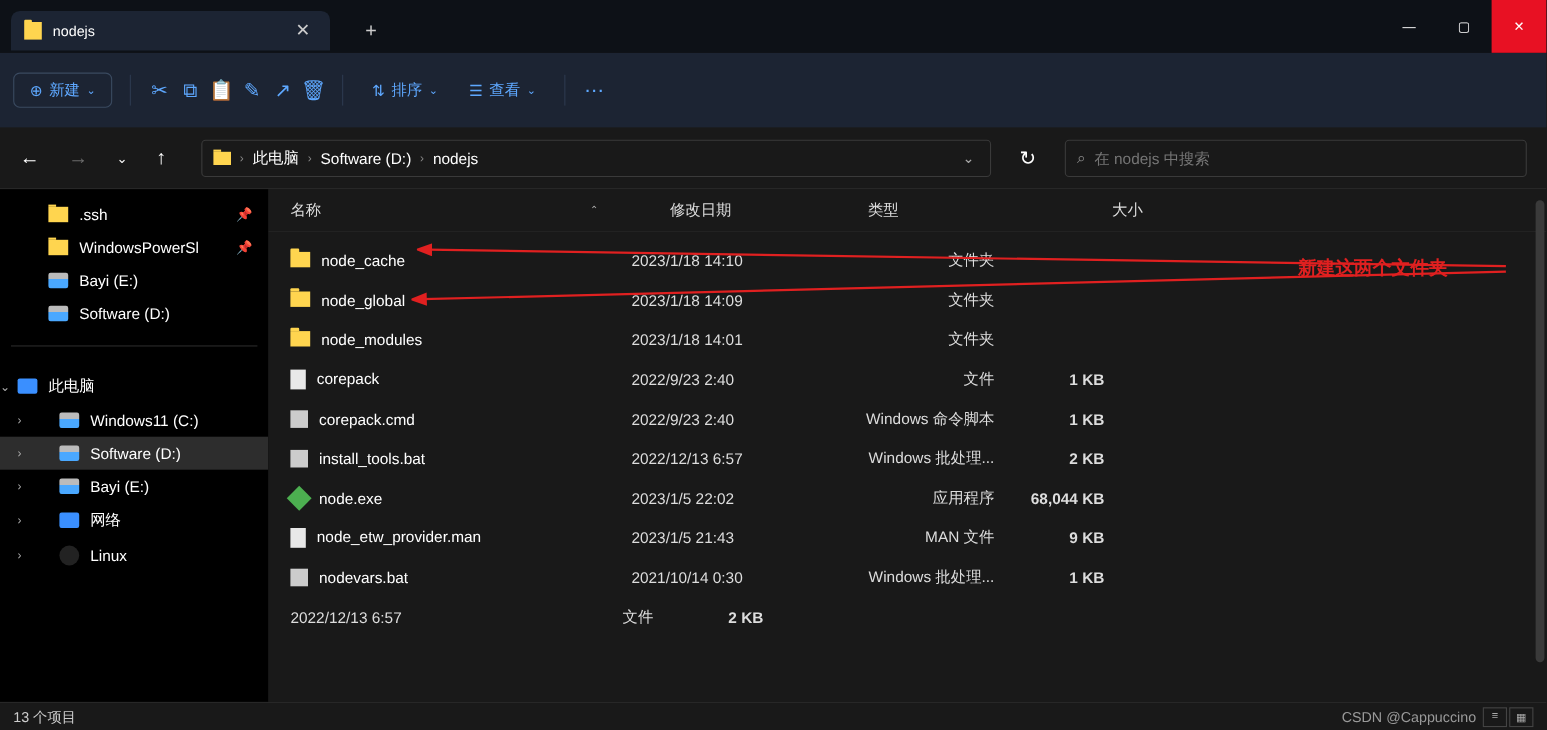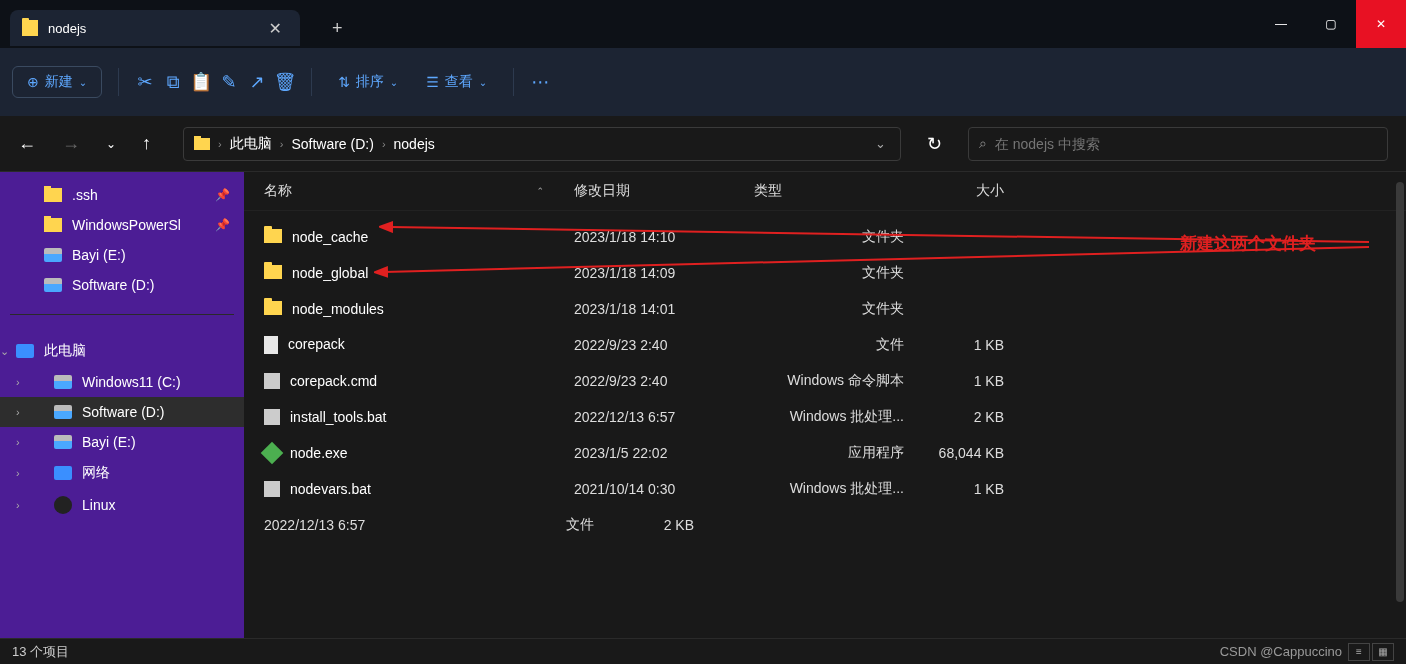--- a/index.html
+++ b/index.html
@@ -35,21 +35,21 @@
 .bc-item { color: #fff; font-size: 14px; cursor: pointer; }
 .bc-dd { margin-left: auto; color: #aaa; font-size: 13px; padding-right: 4px; }
 .nav-refresh { color: #fff; padding: 6px 12px; cursor: pointer; font-size: 18px; }
 .search { width: 420px; height: 34px; border: 1px solid #3a3a3a; border-radius: 4px; display: flex; align-items: center; padding: 0 10px; gap: 8px; margin-right: 6px; }
 .search input { background: transparent; border: none; color: #888; outline: none; flex: 1; font-size: 14px; }
 
 
 .body { display: flex; height: calc(100% - 48px - 68px - 56px - 26px); }
 
 
-.sidebar { width: 244px; background: #4c1d95; overflow-y: auto; padding-top: 8px; }
+.sidebar { width: 244px; background: #000000; overflow-y: auto; padding-top: 8px; }
 .sb-item { display: flex; align-items: center; padding: 7px 14px 7px 44px; gap: 10px; cursor: pointer; position: relative; }
 .sb-item.selected { background: #2d2d2d; }
 .sb-item.group { padding-left: 16px; margin-top: 20px; }
 .sb-item.sub { padding-left: 54px; }
 .sb-expand { position: absolute; left: 16px; color: #aaa; font-size: 11px; }
 .sb-expand.group-exp { left: 0px; }
 .sb-icon { width: 18px; height: 14px; position: relative; flex-shrink: 0; }
 .sb-icon.folder { background: #ffd54f; }
 .sb-icon.folder::before{content:"";position:absolute;top:-2px;left:0;width:7px;height:2px;background:#ffd54f;}
 .sb-icon.drive { background: linear-gradient(#bbb 0%, #bbb 40%, #4aa8ff 40%); border-radius: 2px; }
@@ -58,37 +58,37 @@
 .sb-icon.linux { background: #222; border-radius: 50%; height: 18px; }
 .sb-label { color: #fff; flex: 1; white-space: nowrap; overflow: hidden; text-overflow: ellipsis; }
 .sb-pin { color: #888; font-size: 12px; }
 
 .sb-divider { height: 1px; background: #2a2a2a; margin: 14px 10px; }
 
 
 .content { flex: 1; background: #191919; position: relative; overflow: hidden; }
 .headers { display: flex; padding: 10px 0 10px 20px; border-bottom: 1px solid #222; color: #ddd; font-size: 14px; }
 .col-name { width: 310px; display:flex; align-items:center; gap:2px; }
-.col-date { width: 180px; }
+.col-date { width: 180px; margin-left: 35px; }
 .col-type { width: 150px; }
 .col-size { width: 120px; text-align: right; padding-right: 20px; }
 .sort-ind { font-size: 9px; color: #aaa; margin-left: auto; margin-right: 30px; }
 
 .filelist { padding-top: 8px; }
 .row { display: flex; align-items: center; padding: 9px 0 9px 20px; cursor: pointer; }
 .file-icon { width: 18px; height: 14px; margin-right: 10px; position: relative; flex-shrink: 0; }
 .file-icon.folder { background: #ffd54f; }
 .file-icon.folder::before{content:"";position:absolute;top:-3px;left:0;width:8px;height:3px;background:#ffd54f;border-radius:1px 1px 0 0;}
 .file-icon.file { background: #e8e8e8; height: 18px; width: 14px; }
 .file-icon.exe { background: #4caf50; height: 16px; width: 16px; transform: rotate(45deg); }
 .file-icon.cmd { background: #ccc; height: 16px; width: 16px; }
 .cell-name { width: 310px; display: flex; color: #fff; }
 .cell-date { width: 180px; color: #ddd; }
 .cell-type { width: 150px; color: #ddd; text-align: right; }
-.cell-size { width: 120px; text-align: right; padding-right: 20px; color: #ddd; }
+.cell-size { width: 120px; text-align: right; padding-right: 20px; color: #ddd; font-weight: bold; }
 
 
 .annotation-text { position: absolute; color: #e02020; font-weight: bold; font-size: 17px; right: 90px; top: 60px; }
 .arrow-svg { position: absolute; pointer-events: none; }
 
 
 .statusbar { height: 26px; background: #191919; border-top: 1px solid #2a2a2a; display: flex; align-items: center; padding: 0 12px; color: #ccc; font-size: 13px; justify-content: space-between; }
 .status-right { display:flex; align-items:center; gap:6px; }
 .watermark { color: #999; font-size: 13px; }
 .view-toggle { display:flex; gap:2px; }
@@ -287,20 +287,29 @@
     <div class="cell-size">2 KB</div>
         </div>
         <div class="row">
     <div class="cell-name">
       <span class="file-icon exe"></span>
       <span>node.exe</span>
     </div>
     <div class="cell-date">2023/1/5 22:02</div>
     <div class="cell-type">应用程序</div>
     <div class="cell-size">68,044 KB</div>
+        </div>
+        <div class="row">
+    <div class="cell-name">
+      <span class="file-icon file"></span>
+      <span>node_etw_provider.man</span>
+    </div>
+    <div class="cell-date">2023/1/5 21:43</div>
+    <div class="cell-type">MAN 文件</div>
+    <div class="cell-size">9 KB</div>
         </div>
         <div class="row">
     <div class="cell-name">
       <span class="file-icon cmd"></span>
       <span>nodevars.bat</span>
     </div>
     <div class="cell-date">2021/10/14 0:30</div>
     <div class="cell-type">Windows 批处理...</div>
     <div class="cell-size">1 KB</div>
         </div>

